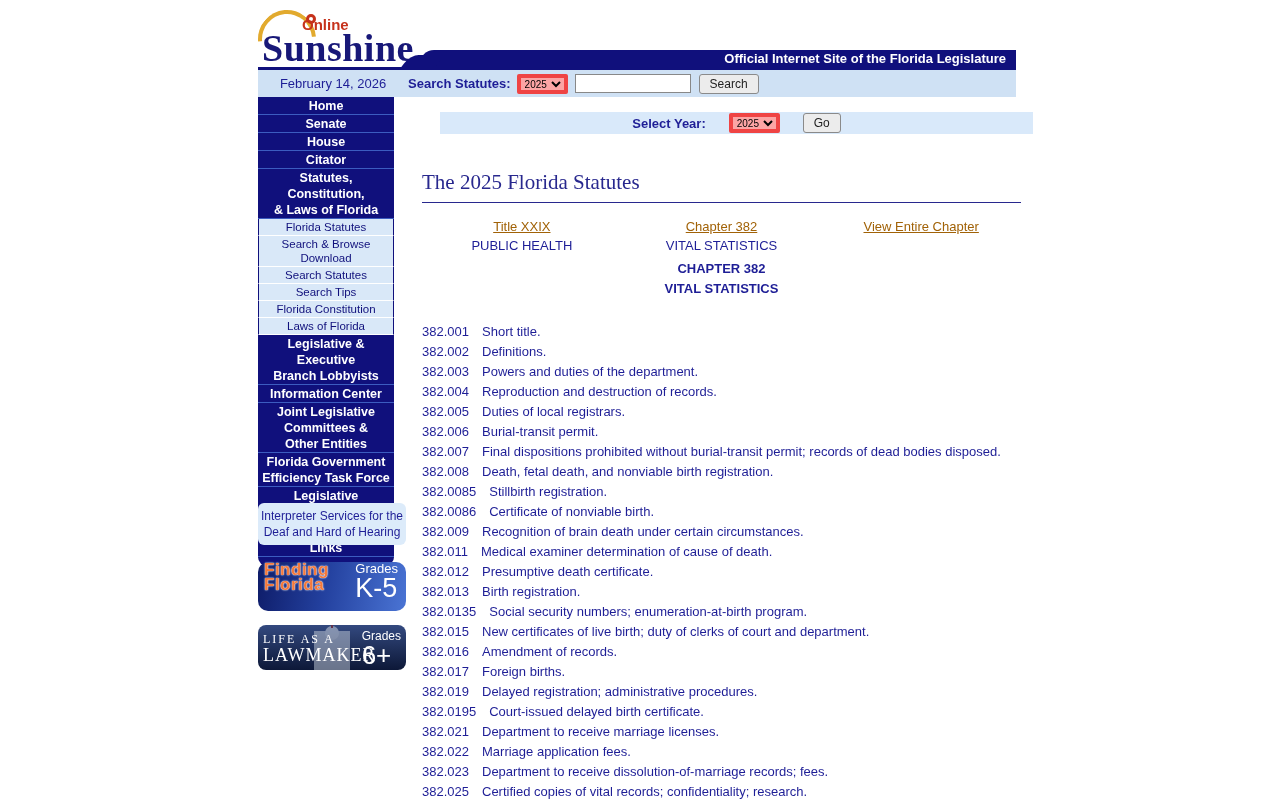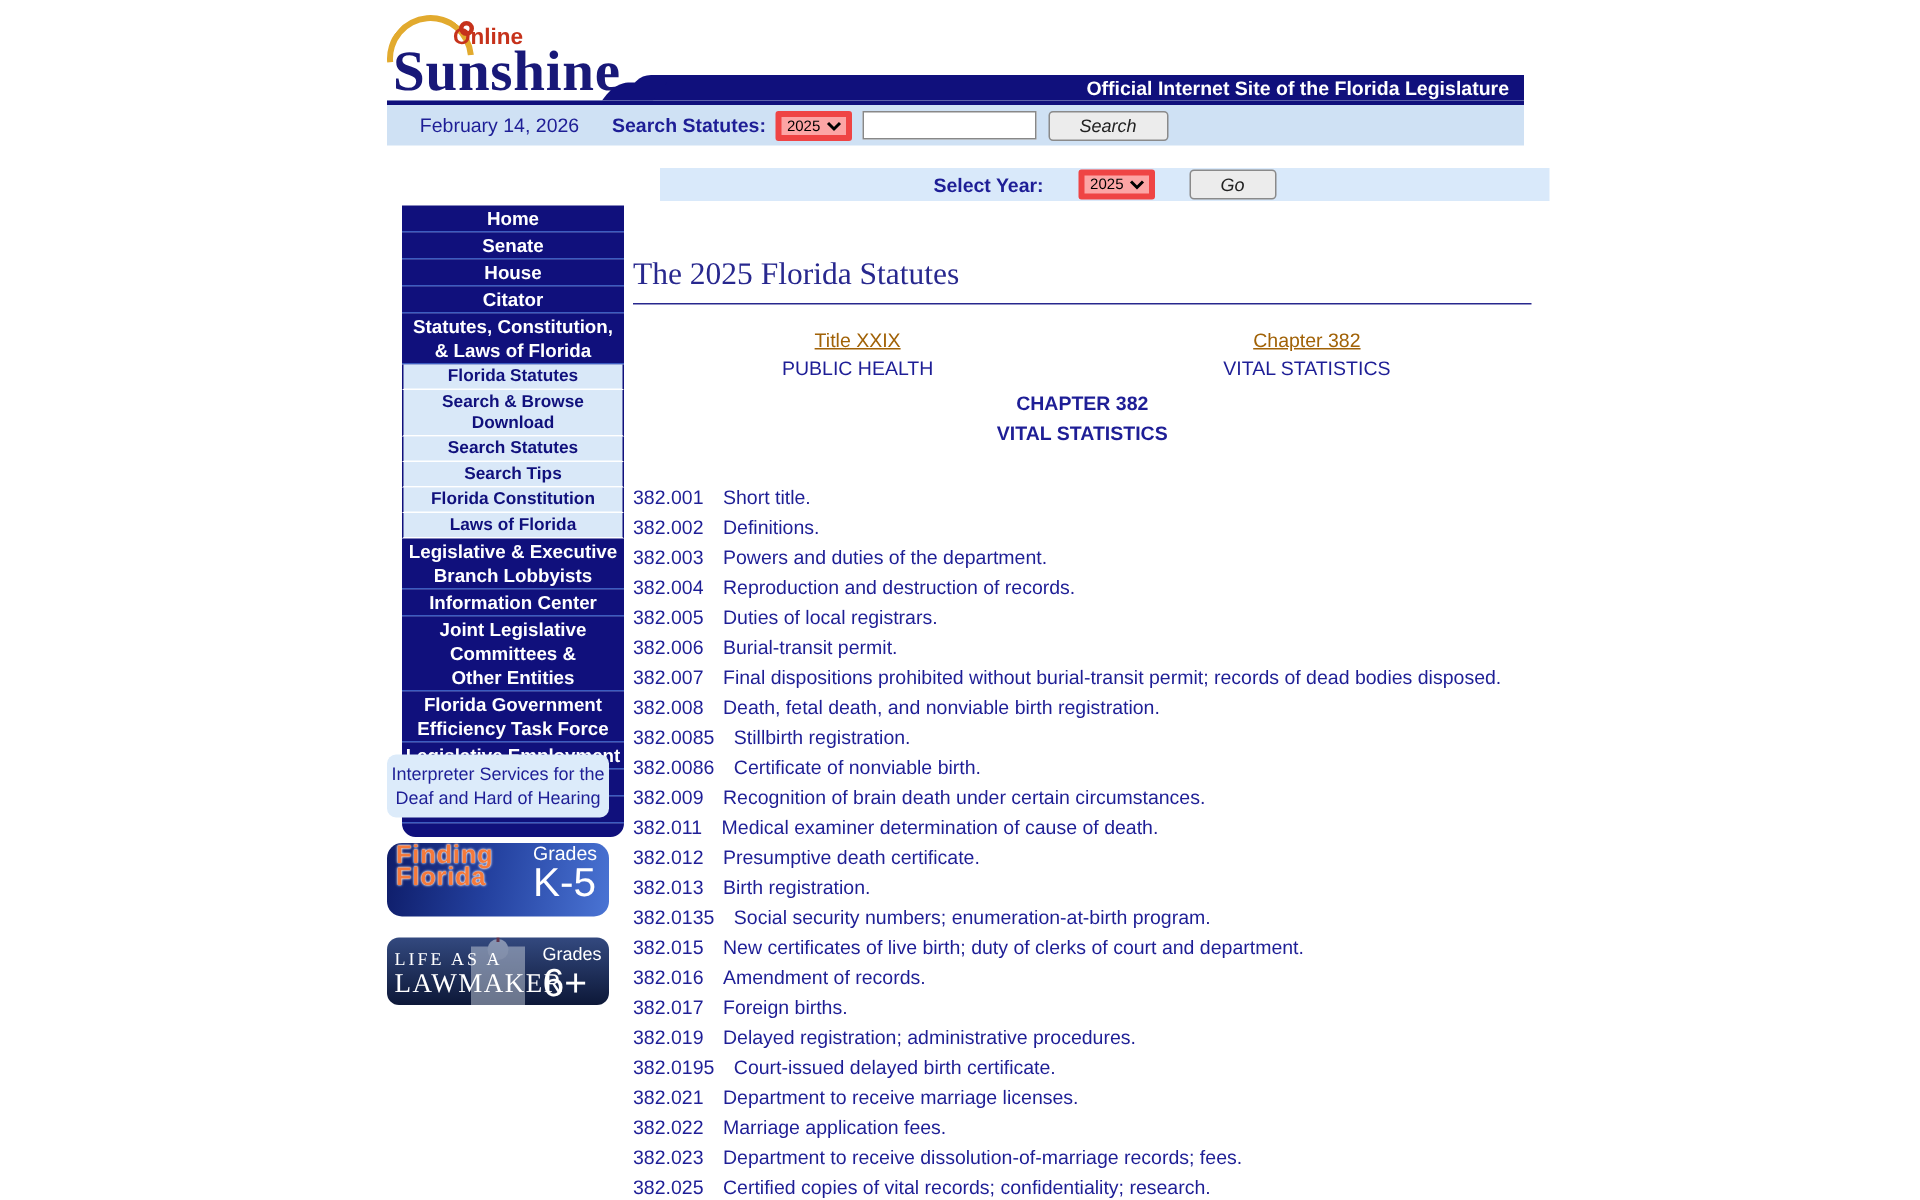--- a/index.html
+++ b/index.html
@@ -25,40 +25,40 @@
   .official-bar::before { content:""; position:absolute; left:-14px; bottom:0; width:34px; height:12px;
                           background:#10107c; transform:skewX(-38deg); border-radius:8px 0 0 0; }
 
   .topbar { position:absolute; left:0; top:67px; width:758px; height:30px; background:#cfe1f4;
             border-top:3px solid #10107c; display:flex; align-items:center; }
   .topbar .date { color:#1e1e96; font-size:13px; width:150px; text-align:center; }
   .topbar .search-label { color:#1e1e96; font-size:13px; font-weight:bold; margin-left:0px; margin-right:6px; }
   .topbar select, .sy-bar select { font-size:10px; height:20px; border:4px solid #ef4444; background:#fca5a5;
             border-radius:2px; font-family:"Liberation Sans",sans-serif; }
   .topbar input[type=text] { width:116px; height:19px; border:1px solid #888; background:#fff; margin-left:7px; }
-  .btn { font-size:12px; height:20px; padding:0 20px; background:#ececec; border:1px solid #8a8a8a;
-         border-radius:3px; color:#222; font-family:"Liberation Sans",sans-serif; margin-left:8px;font-style:italic; }
+  .btn { font-size:12px; height:20px; padding:0 10px; background:#ececec; border:1px solid #8a8a8a;
+         border-radius:3px; color:#222; font-family:"Liberation Sans",sans-serif; margin-left:8px; }
   .adv-panel { position:absolute; right:2px; top:70px; width:178px; height:27px;
                background:linear-gradient(#8badd4, #5579a8 55%, #46699a); border:1px solid #2e4d7d;
                border-radius:4px 4px 9px 9px; color:#fff; display:flex; align-items:center; }
   .adv-text { font-size:11px; font-weight:bold; line-height:12px; padding-left:9px; flex:1; }
   .binocs { width:40px; height:22px; position:relative; margin-right:4px; }
   .binocs span { position:absolute; width:15px; height:10px; background:#2b2b33; border-radius:3px;
                  box-shadow:0 1px 0 #9aa6b6; }
   .binocs .b1 { left:3px; top:4px; transform:rotate(-18deg); }
   .binocs .b2 { left:17px; top:7px; transform:rotate(-18deg); }
   .binocs .l1 { left:1px; top:11px; width:10px; height:7px; background:#c9d3dd; border-radius:50%; }
   .binocs .l2 { left:22px; top:14px; width:10px; height:7px; background:#c9d3dd; border-radius:50%; }
 
   
-  .menu { position:absolute; left:10px; top:97px; width:148px;margin-top:40px; }
+  .menu { position:absolute; left:0; top:97px; width:136px; }
   .menu-item { display:block; text-align:center; white-space:pre-line; text-decoration:none; cursor:pointer; }
   .menu-item.dark { background:#10107c; color:#ffffff; font-weight:bold; font-size:12.5px;
                     line-height:16px; padding:1px 2px 0 2px; border-bottom:1px solid #3c5cc0; }
-  .menu-item.light { background:#d9e8f8; color:#10107c; font-weight:bold; font-size:11.5px;
+  .menu-item.light { background:#d9e8f8; color:#10107c; font-weight:normal; font-size:11.5px;
                      line-height:14px; padding:1px 0; border-bottom:1px solid #ffffff;
                      border-left:1px solid #10107c; border-right:1px solid #10107c;text-align:center; }
   .menu-cap { height:9px; background:#10107c; border-radius:0 0 12px 12px; }
 
   .interp-box { position:absolute; left:0; top:503px; width:148px; height:42px; background:#dcebfa;
                 border-radius:6px; color:#1e1e96; font-size:12px; line-height:16px; text-align:center;
                 display:flex; align-items:center; justify-content:center; white-space:pre-line; }
 
   .ff-banner { position:absolute; left:0; top:562px; width:148px; height:49px; border-radius:10px;
                background:linear-gradient(100deg,#0e1c68 0%, #23409e 45%, #4a74d4 100%);
@@ -213,20 +213,23 @@
 
     <div class="nav-row">
       <div class="nav-col">
         <div><a class="nav-link">Title XXIX</a></div>
         <div>PUBLIC HEALTH</div>
       </div>
       <div class="nav-col">
         <div><a class="nav-link">Chapter 382</a></div>
         <div>VITAL STATISTICS</div>
       </div>
+      <div class="nav-col">
+        <div><a class="nav-link">View Entire Chapter</a></div>
+      </div>
     </div>
 
     <div class="chap-head">
       <div>CHAPTER 382</div>
       <div>VITAL STATISTICS</div>
     </div>
 
     <div class="statutes">
 
         <div class="st-row"><span class="st-num">382.001</span><span>Short title.</span></div>

